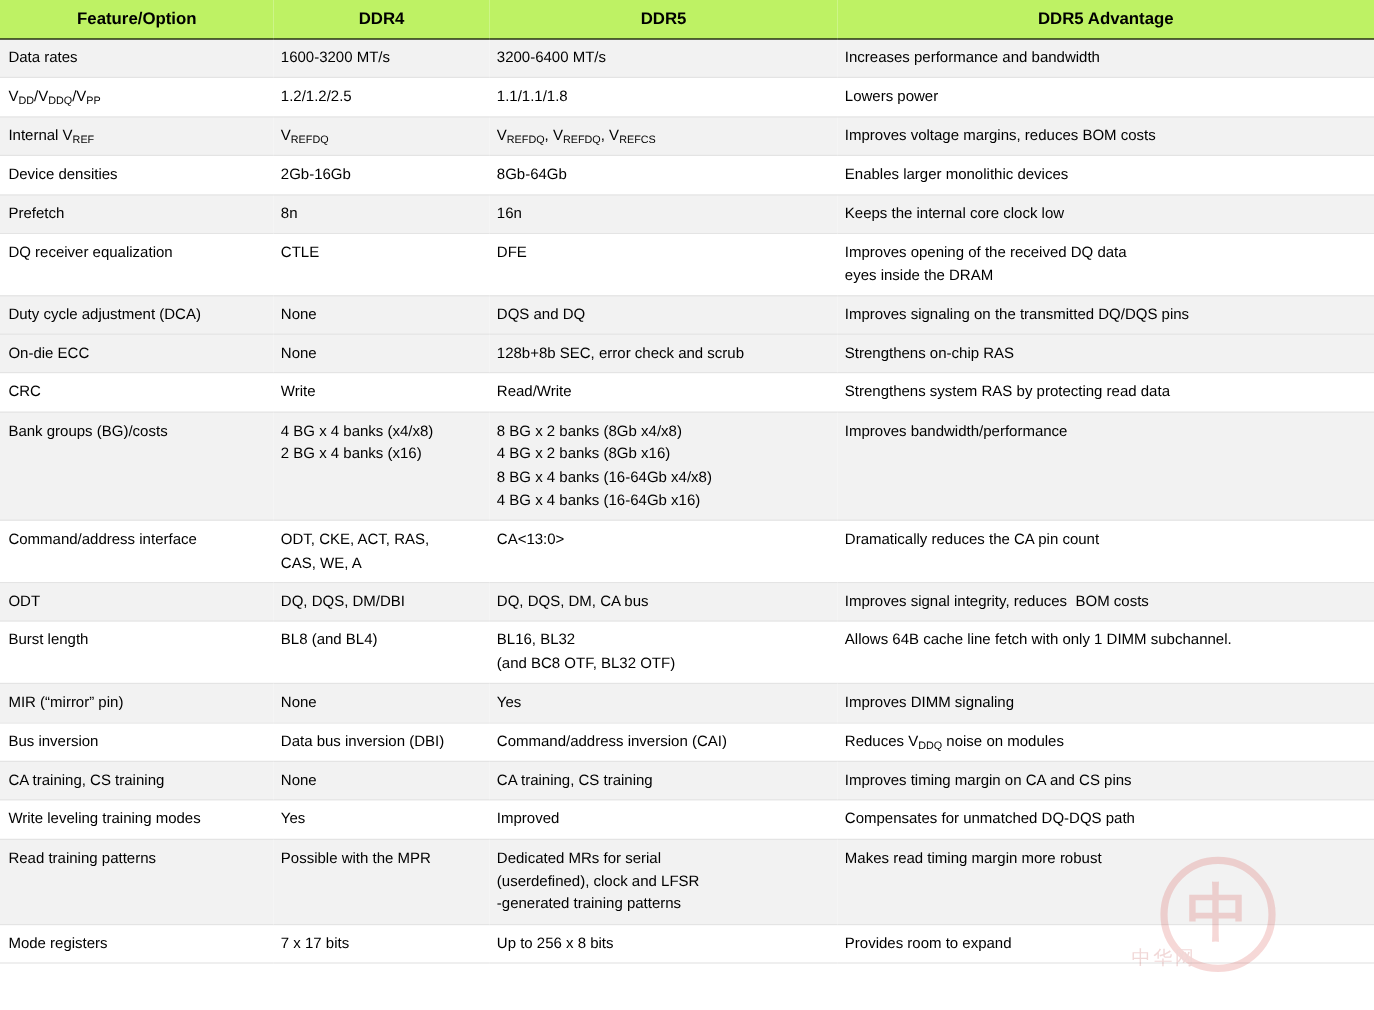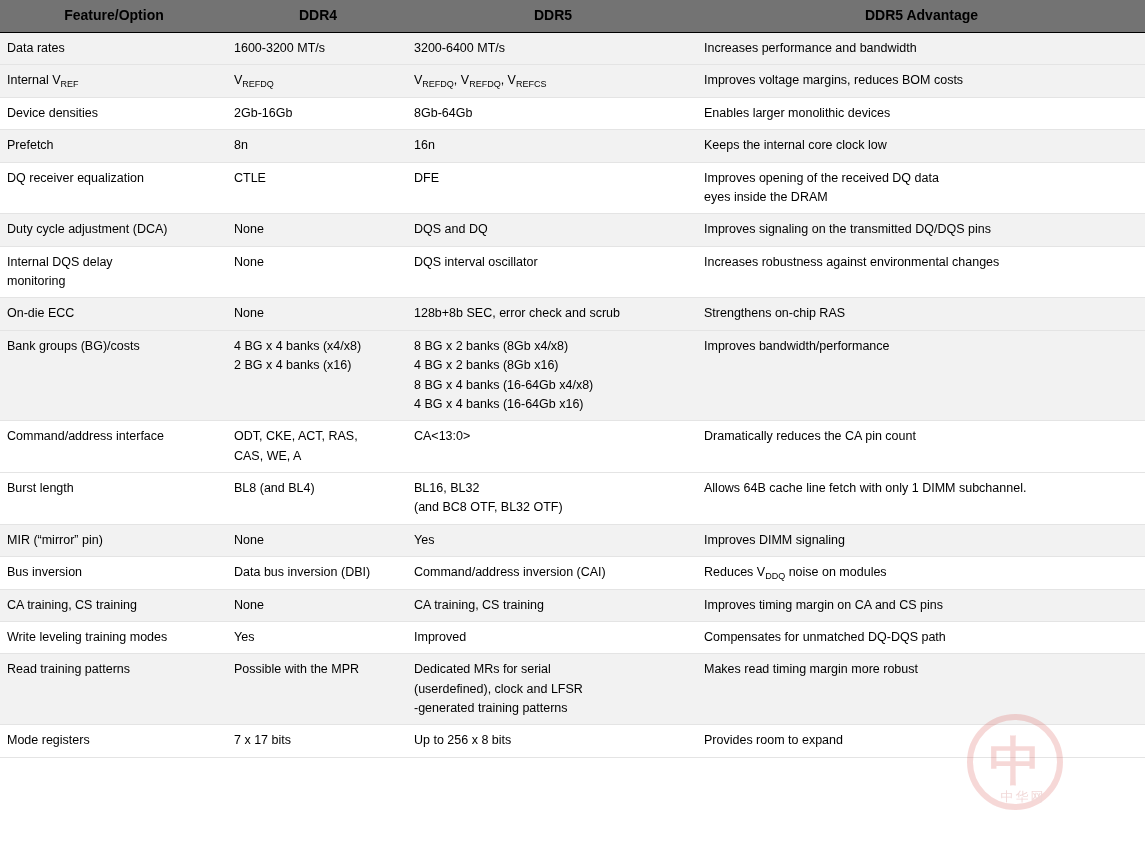--- a/index.html
+++ b/index.html
@@ -29,21 +29,21 @@
   table.compare col.c1 { width: 180px; }
   table.compare col.c2 { width: 290px; }
   table.compare col.c3 { width: 447px; }
 
   table.compare thead th {
     font-size: 14px;
     font-weight: bold;
     text-align: center;
     padding: 7px 6px 9px 6px;
     border-bottom: 1px solid #000000;
-    background: #737373;
+    background: #bef264;
     vertical-align: middle;
   }
   table.compare tbody td {
     vertical-align: top;
     padding: 6px 8px 6px 6px;
     border-bottom: 1px solid #e4e4e4;
     line-height: 1.55;
   }
   table.compare tbody tr.shaded td {
     background: #f2f2f2;
@@ -86,23 +86,23 @@
     color: #d9534f;
     font-size: 52px;
     font-weight: bold;
     font-family: "Liberation Serif", serif;
   }
   .wm-text {
     position: absolute;
     left: 0;
     top: 74px;
     width: 160px;
-    text-align: center;
+    text-align: left;
     color: #c0504d;
-    font-size: 13px;
+    font-size: 16px;
     letter-spacing: 2px;
     font-family: "DejaVu Sans", sans-serif;
   }
 </style>
 </head>
 <body>
 
 <div id="table-wrap">
   <table class="compare">
     <colgroup>
@@ -127,20 +127,34 @@
           <td class="col1">
             <span class="cellline">1600-3200 MT/s</span>
           </td>
           <td class="col2">
             <span class="cellline">3200-6400 MT/s</span>
           </td>
           <td class="col3">
             <span class="cellline">Increases performance and bandwidth</span>
           </td>
         </tr>
+        <tr class="plain">
+          <td class="col0">
+            <span class="cellline">V<sub>DD</sub>/V<sub>DDQ</sub>/V<sub>PP</sub></span>
+          </td>
+          <td class="col1">
+            <span class="cellline">1.2/1.2/2.5</span>
+          </td>
+          <td class="col2">
+            <span class="cellline">1.1/1.1/1.8</span>
+          </td>
+          <td class="col3">
+            <span class="cellline">Lowers power</span>
+          </td>
+        </tr>
         <tr class="shaded">
           <td class="col0">
             <span class="cellline">Internal V<sub>REF</sub></span>
           </td>
           <td class="col1">
             <span class="cellline">V<sub>REFDQ</sub></span>
           </td>
           <td class="col2">
             <span class="cellline">V<sub>REFDQ</sub>, V<sub>REFDQ</sub>, V<sub>REFCS</sub></span>
           </td>
@@ -198,47 +212,46 @@
           <td class="col1">
             <span class="cellline">None</span>
           </td>
           <td class="col2">
             <span class="cellline">DQS and DQ</span>
           </td>
           <td class="col3">
             <span class="cellline">Improves signaling on the transmitted DQ/DQS pins</span>
           </td>
         </tr>
-        <tr class="plain">
-          <td class="col0">
-            <span class="cellline">Internal DQS delay</span>
-            <span class="cellline">monitoring</span>
+        <tr class="shaded">
+          <td class="col0">
+            <span class="cellline">On-die ECC</span>
           </td>
           <td class="col1">
             <span class="cellline">None</span>
           </td>
           <td class="col2">
-            <span class="cellline">DQS interval oscillator</span>
-          </td>
-          <td class="col3">
-            <span class="cellline">Increases robustness against environmental changes</span>
-          </td>
-        </tr>
-        <tr class="shaded">
-          <td class="col0">
-            <span class="cellline">On-die ECC</span>
-          </td>
-          <td class="col1">
-            <span class="cellline">None</span>
-          </td>
-          <td class="col2">
             <span class="cellline">128b+8b SEC, error check and scrub</span>
           </td>
           <td class="col3">
             <span class="cellline">Strengthens on-chip RAS</span>
+          </td>
+        </tr>
+        <tr class="plain">
+          <td class="col0">
+            <span class="cellline">CRC</span>
+          </td>
+          <td class="col1">
+            <span class="cellline">Write</span>
+          </td>
+          <td class="col2">
+            <span class="cellline">Read/Write</span>
+          </td>
+          <td class="col3">
+            <span class="cellline">Strengthens system RAS by protecting read data</span>
           </td>
         </tr>
         <tr class="shaded">
           <td class="col0">
             <span class="cellline">Bank groups (BG)/costs</span>
           </td>
           <td class="col1">
             <span class="cellline">4 BG x 4 banks (x4/x8)</span>
             <span class="cellline">2 BG x 4 banks (x16)</span>
           </td>
@@ -258,20 +271,34 @@
           </td>
           <td class="col1">
             <span class="cellline">ODT, CKE, ACT, RAS,</span>
             <span class="cellline">CAS, WE, A<x:0></x:0></span>
           </td>
           <td class="col2">
             <span class="cellline">CA&lt;13:0&gt;</span>
           </td>
           <td class="col3">
             <span class="cellline">Dramatically reduces the CA pin count</span>
+          </td>
+        </tr>
+        <tr class="shaded">
+          <td class="col0">
+            <span class="cellline">ODT</span>
+          </td>
+          <td class="col1">
+            <span class="cellline">DQ, DQS, DM/DBI</span>
+          </td>
+          <td class="col2">
+            <span class="cellline">DQ, DQS, DM, CA bus</span>
+          </td>
+          <td class="col3">
+            <span class="cellline">Improves signal integrity, reduces  BOM costs</span>
           </td>
         </tr>
         <tr class="plain">
           <td class="col0">
             <span class="cellline">Burst length</span>
           </td>
           <td class="col1">
             <span class="cellline">BL8 (and BL4)</span>
           </td>
           <td class="col2">

